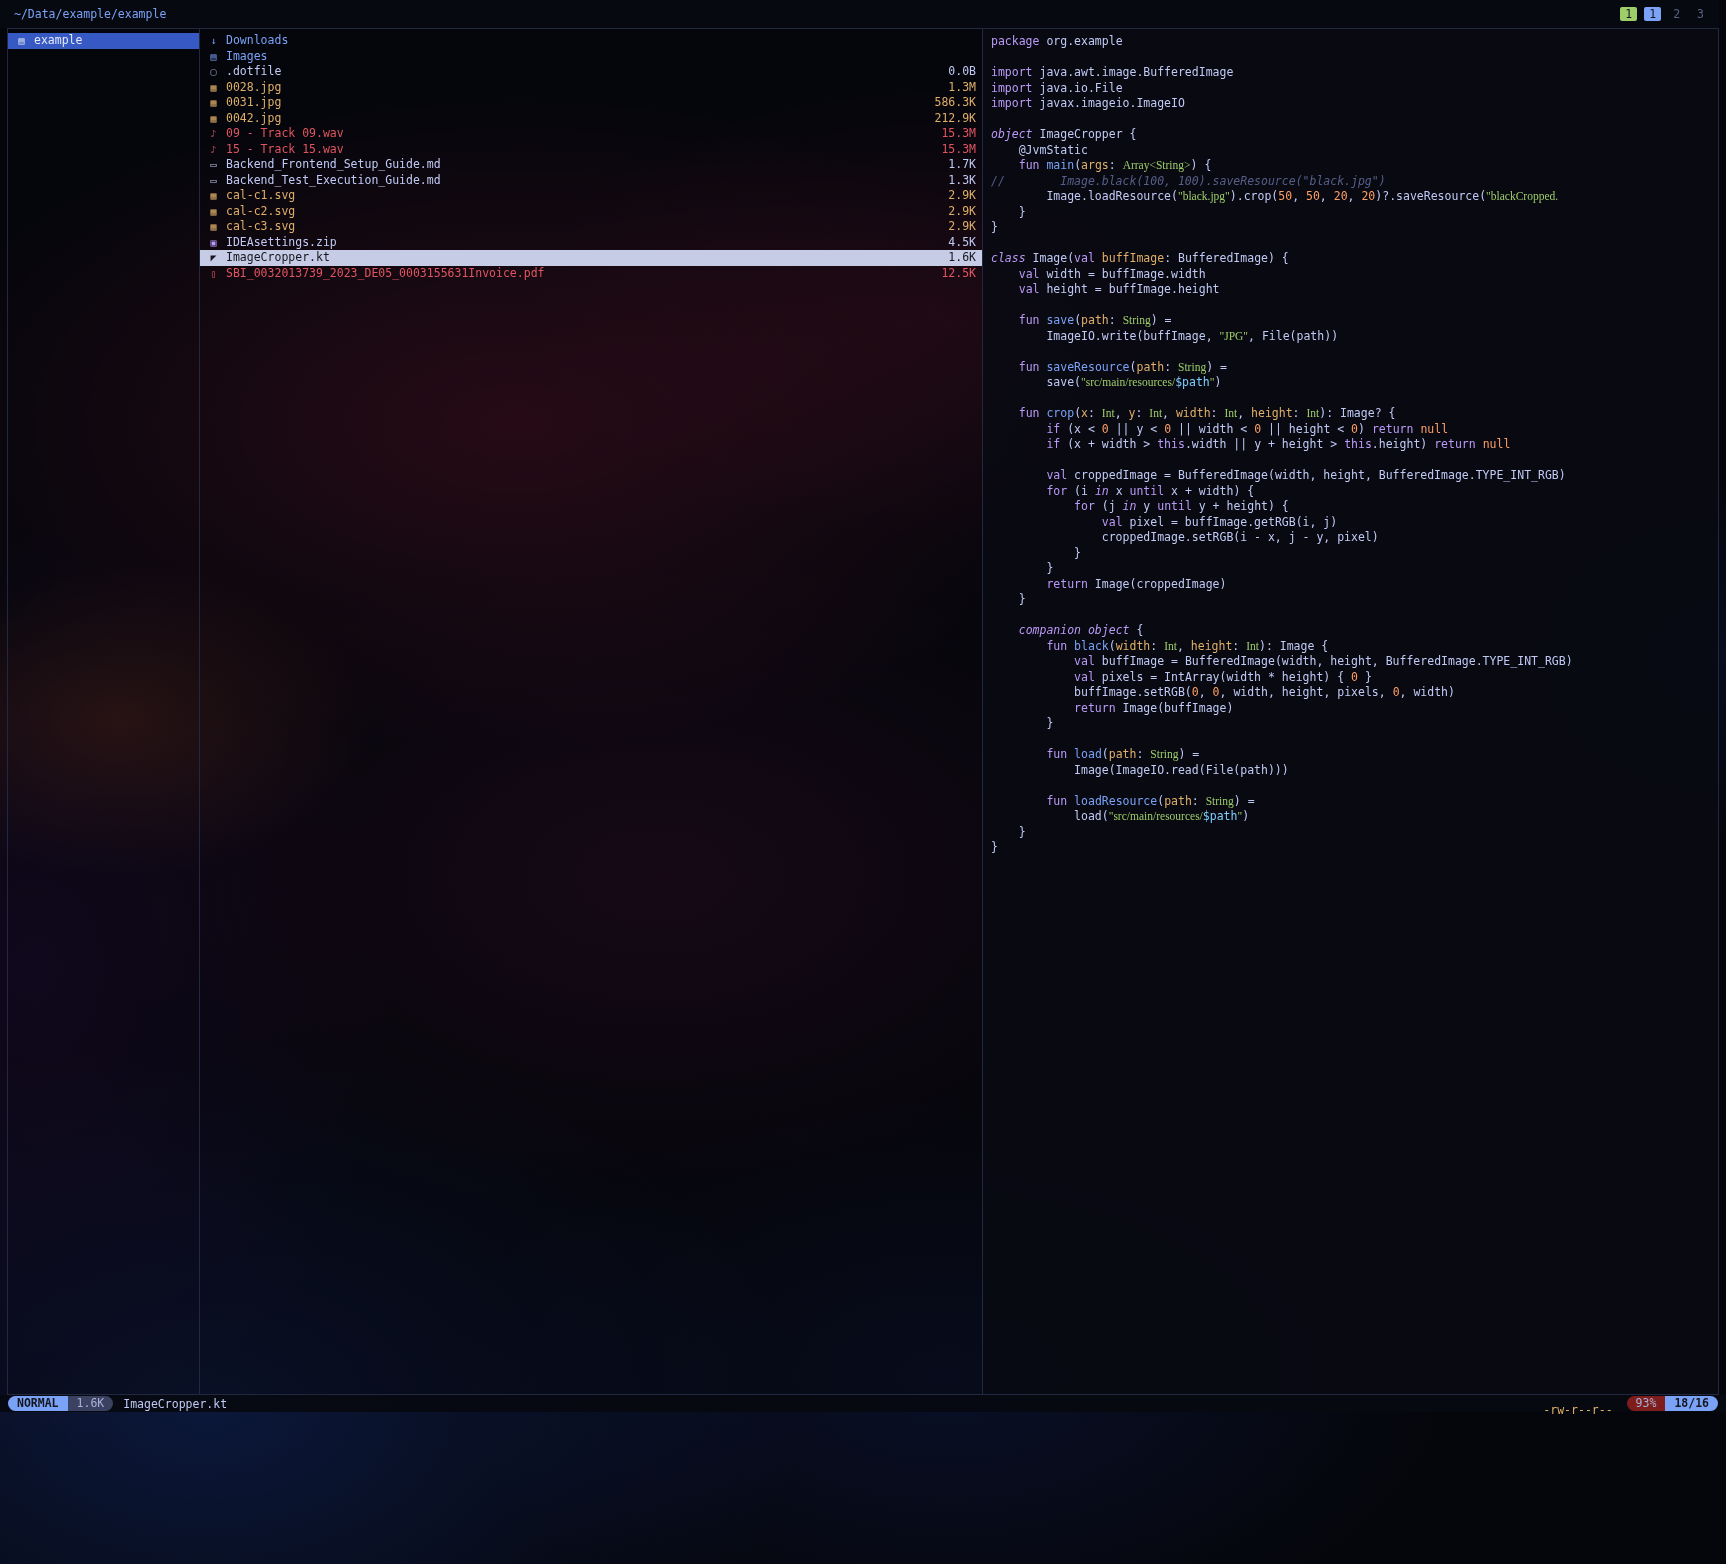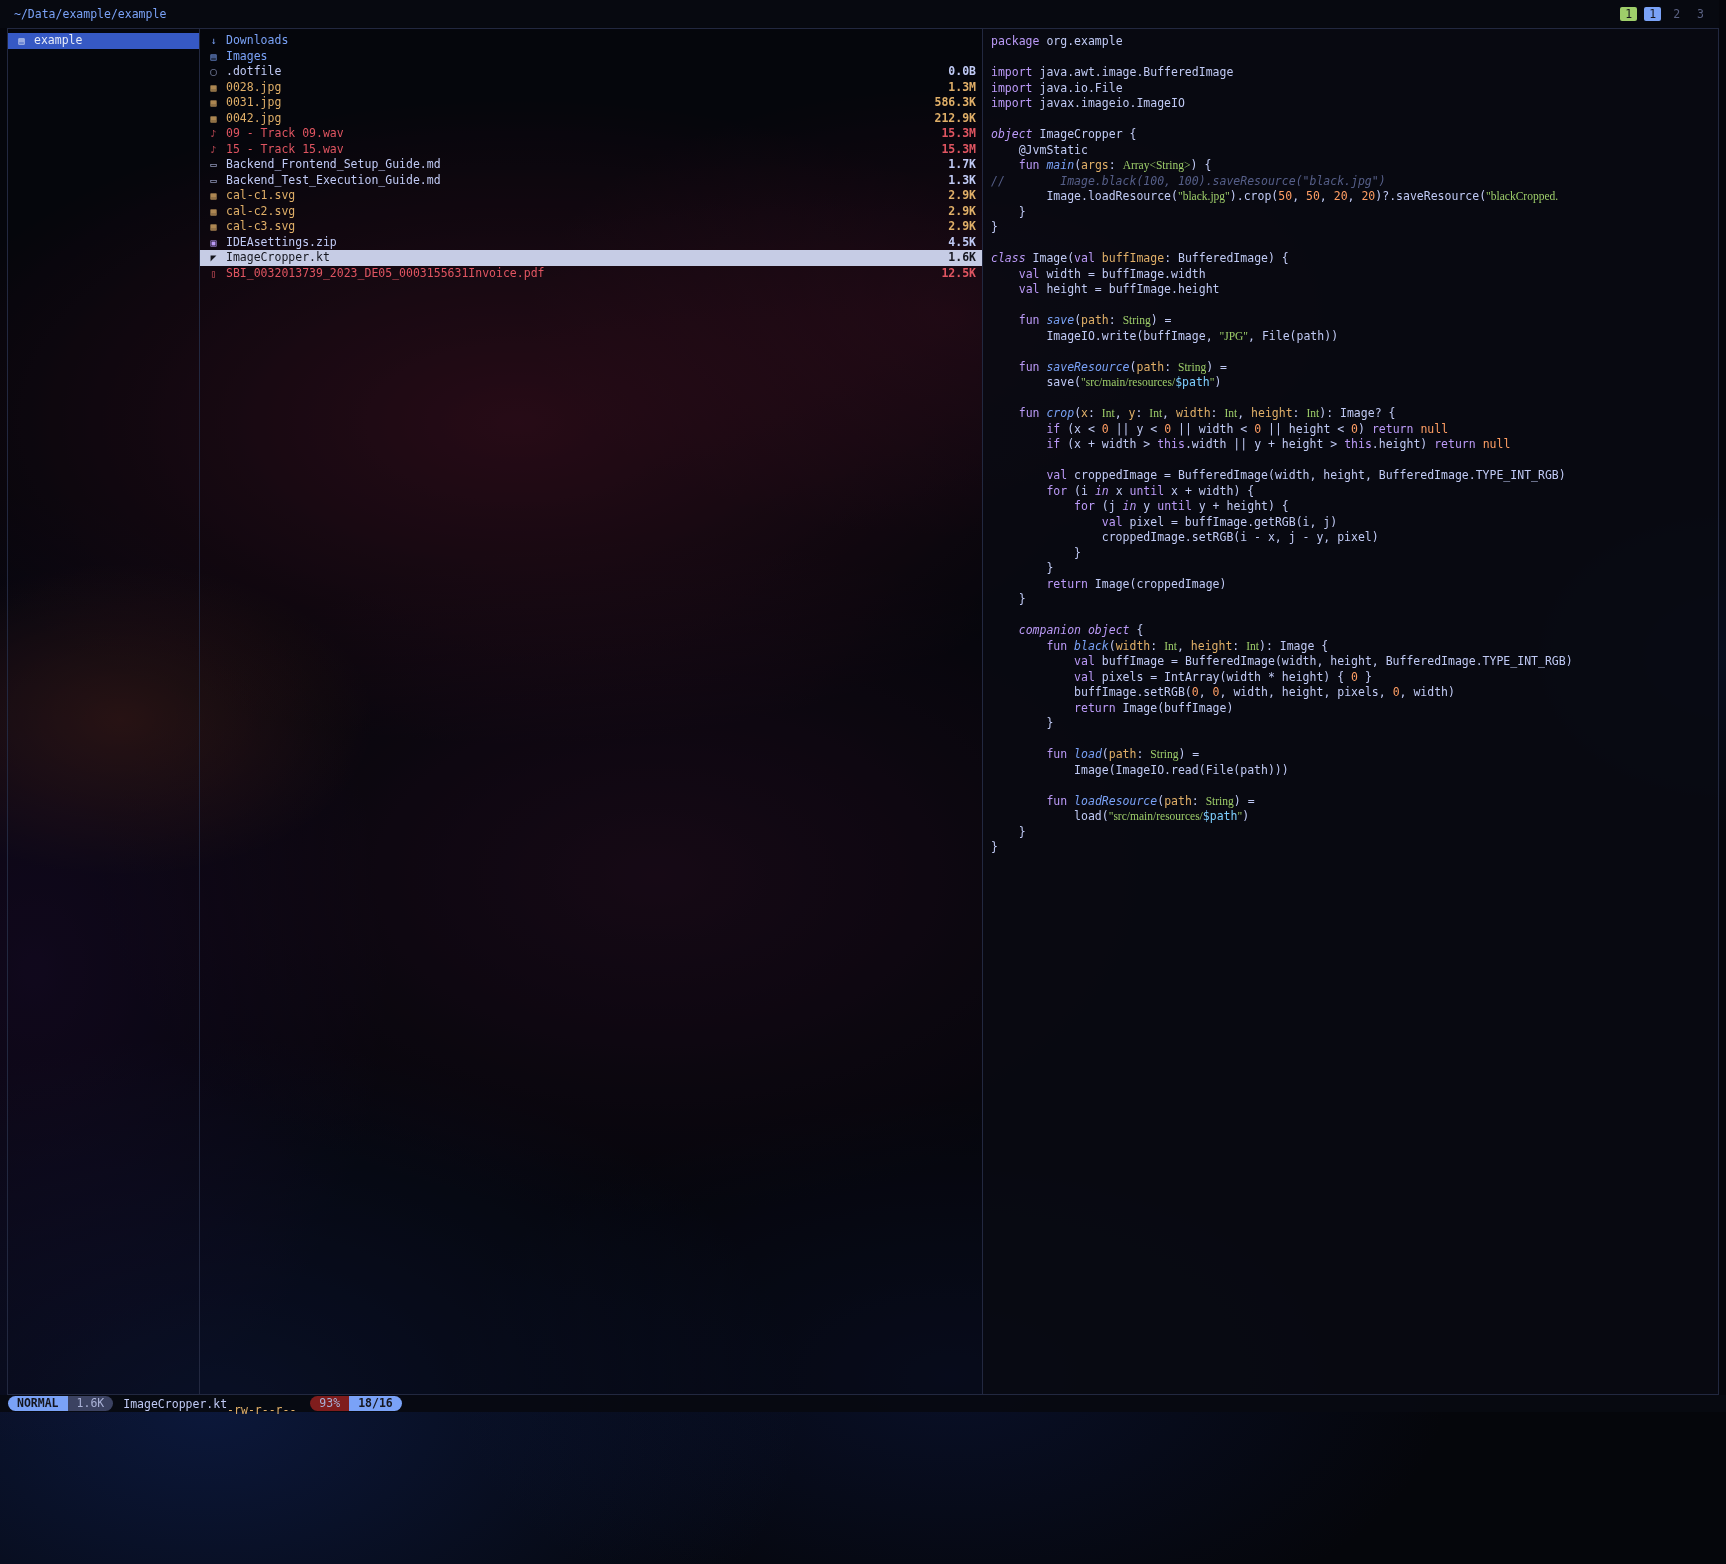--- a/index.html
+++ b/index.html
@@ -48,52 +48,52 @@
   .list-pane   { border-right:1px solid #222840; padding-top:4px; }
   .preview-pane { background:rgba(9,10,18,0.88); padding:5px 8px; }
   
   .prow { display:flex; align-items:center; height:15.5px; line-height:15.5px; padding:0 6px; color:#e6ebf8; }
   .prow.selected { background:#3659c4; }
   .prow .ficon { color:#e6ebf8; }
   
   .frow { display:flex; align-items:center; height:15.5px; line-height:15.5px; padding:0 6px; }
   .ficon { width:15px; display:inline-block; text-align:center; font-size:10px; margin-right:5px; flex:none; }
   .fname { white-space:pre; overflow:hidden; }
-  .fsize { margin-left:auto; padding-left:10px; flex:none;font-weight:bold; }
+  .fsize { margin-left:auto; padding-left:10px; flex:none; }
   .type-dir   { color:#7aa2f7; }
   .type-file  { color:#c0caf5; }
   .type-image { color:#e0af68; }
   .type-audio { color:#e05561; }
   .type-pdf   { color:#e05561; }
   .icon-folder, .icon-download, .icon-kotlin { color:#7aa2f7; }
   .icon-image   { color:#e0af68; }
   .icon-audio   { color:#e05561; }
   .icon-pdf     { color:#e05561; }
   .icon-archive { color:#bb9af7; }
   .icon-markdown{ color:#c0caf5; }
   .icon-file    { color:#9aa5ce; }
   .frow.selected { background:#c6cce5; }
   .frow.selected, .frow.selected .ficon, .frow.selected .fname, .frow.selected .fsize { color:#15161e; }
   
   #code { font-family:"DejaVu Sans Mono", monospace; font-size:11.5px; }
   .cline { height:15.5px; line-height:15.5px; white-space:pre; }
   .tk-k  { color:#bb9af7; }
   .tk-ki { color:#bb9af7; font-style:italic; }
-  .tk-f  { color:#7aa2f7;font-style:italic; }
+  .tk-f  { color:#7aa2f7; }
   .tk-o  { color:#e0af68; }
   .tk-n  { color:#ff9e64; }
   .tk-s  { color:#9ece6a;font-family:Liberation Serif, serif; }
   .tk-v  { color:#7dcfff; }
   .tk-c  { color:#565f89; font-style:italic; }
   .tk-t  { color:#c0caf5; }
   
   footer {
     position:absolute; left:0; right:0; bottom:0; height:17px;
     background:rgba(8,10,17,0.92);
-    display:flex; align-items:center; 
+    display:flex; align-items:center; justify-content:space-between;
     padding:0 8px;
   }
   .status-left, .status-right { display:flex; align-items:center; }
   .badge { padding:0 9px; height:15px; line-height:15px; display:inline-block; }
   .badge-mode    { background:#7aa2f7; color:#15161e; font-weight:bold; border-radius:8px 0 0 8px; }
   .badge-size    { background:#3b4261; color:#a9b1d6; border-radius:0 8px 8px 0; margin-right:10px; }
   .badge-percent { background:#7f1d1d; color:#a9b1d6; border-radius:8px 0 0 8px; }
   .badge-pos     { background:#7aa2f7; color:#15161e; font-weight:bold; border-radius:0 8px 8px 0; }
   .status-filename { color:#c0caf5; }
   .status-perms { color:#e0af68; margin-right:14px;margin-top:12px; }

